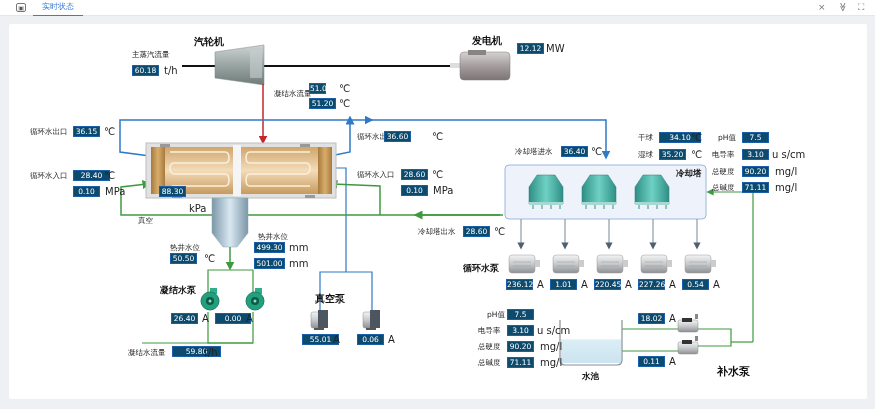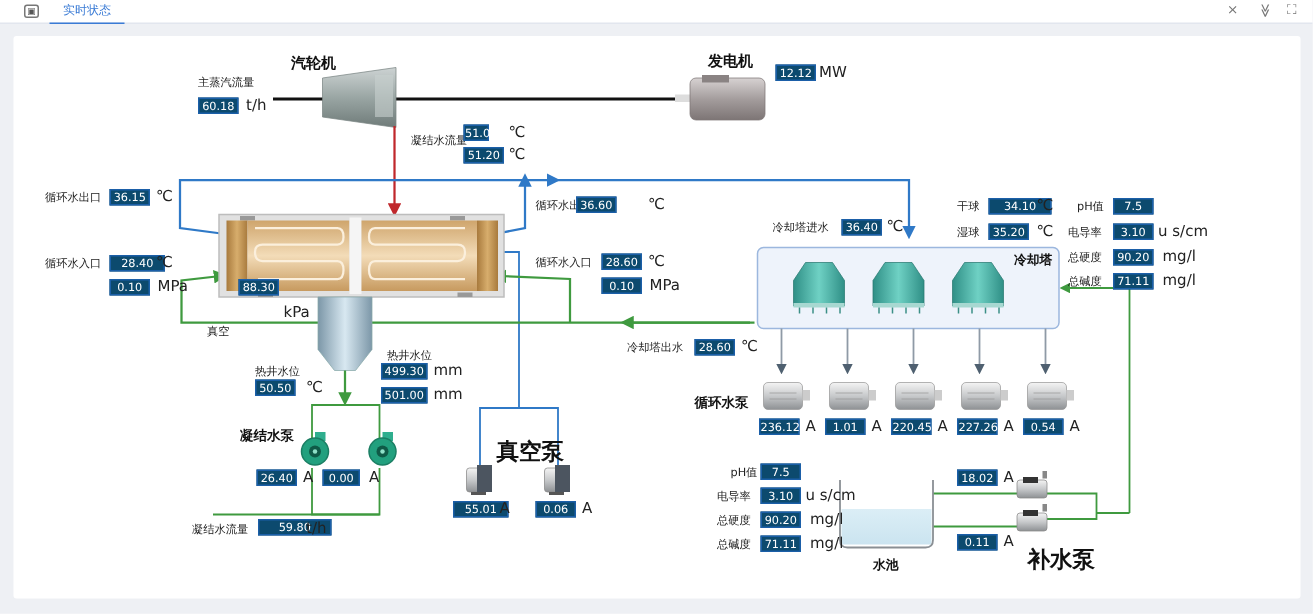--- a/index.html
+++ b/index.html
@@ -286,27 +286,27 @@
 <div class="unit" style="left:289px;top:243px">mm</div>
 <div class="val" style="left:254px;top:258px;width:31px">501.00</div>
 <div class="unit" style="left:289px;top:259px">mm</div>
 
 <div class="lbl" style="left:170px;top:243px">热井水位</div>
 <div class="val" style="left:170px;top:253px;width:27px">50.50</div>
 <div class="unit" style="left:204px;top:254px">℃</div>
 <div class="title" style="left:160px;top:284px;font-size:9px">凝结水泵</div>
 <div class="val" style="left:171px;top:313px;width:27px">26.40</div>
 <div class="unit" style="left:202px;top:314px">A</div>
-<div class="val" style="left:215px;top:313px;width:25px">0.00</div>
+<div class="val" style="left:215px;top:313px;width:36px">0.00</div>
 <div class="unit" style="left:246px;top:314px">A</div>
 <div class="lbl" style="left:128px;top:348px">凝结水流量</div>
 <div class="val" style="left:172px;top:346px;width:49px">59.80</div>
 <div class="unit" style="left:204px;top:348px">t/h</div>
 
-<div class="title" style="left:331px;top:292px;font-size:15px">真空泵</div>
+<div class="title" style="left:315px;top:292px;font-size:10px">真空泵</div>
 <div class="val" style="left:302px;top:334px;width:37px">55.01</div>
 <div class="unit" style="left:333px;top:335px">A</div>
 <div class="val" style="left:357px;top:334px;width:27px">0.06</div>
 <div class="unit" style="left:388px;top:335px">A</div>
 
 <div class="lbl" style="left:515px;top:147px">冷却塔进水</div>
 <div class="val" style="left:561px;top:146px;width:27px">36.40</div>
 <div class="unit" style="left:591px;top:147px">℃</div>
 <div class="title" style="left:676px;top:168px;font-size:8.5px">冷却塔</div>
 <div class="lbl" style="left:418px;top:227px">冷却塔出水</div>
@@ -356,13 +356,13 @@
 <div class="unit" style="left:540px;top:342px">mg/l</div>
 <div class="lbl" style="left:478px;top:358px">总碱度</div>
 <div class="val" style="left:507px;top:357px;width:27px">71.11</div>
 <div class="unit" style="left:540px;top:358px">mg/l</div>
 <div class="title" style="left:582px;top:371px;font-size:8.5px">水池</div>
 
 <div class="val" style="left:638px;top:313px;width:27px">18.02</div>
 <div class="unit" style="left:669px;top:314px">A</div>
 <div class="val" style="left:638px;top:356px;width:27px">0.11</div>
 <div class="unit" style="left:669px;top:357px">A</div>
-<div class="title" style="left:685px;top:364px;font-size:15px">补水泵</div>
+<div class="title" style="left:717px;top:364px;font-size:11px">补水泵</div>
 
 </body></html>

